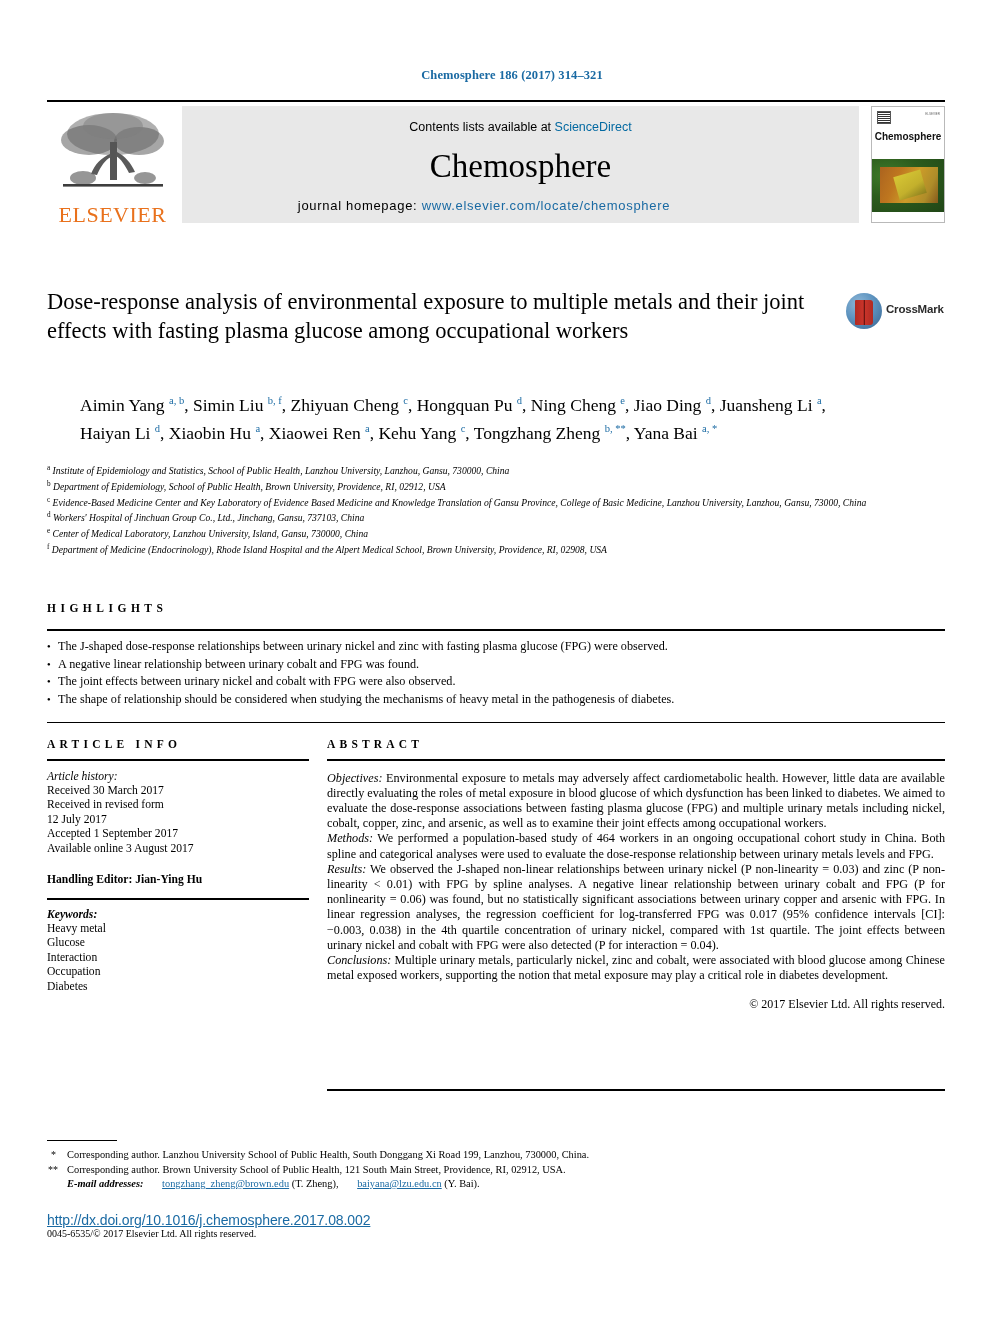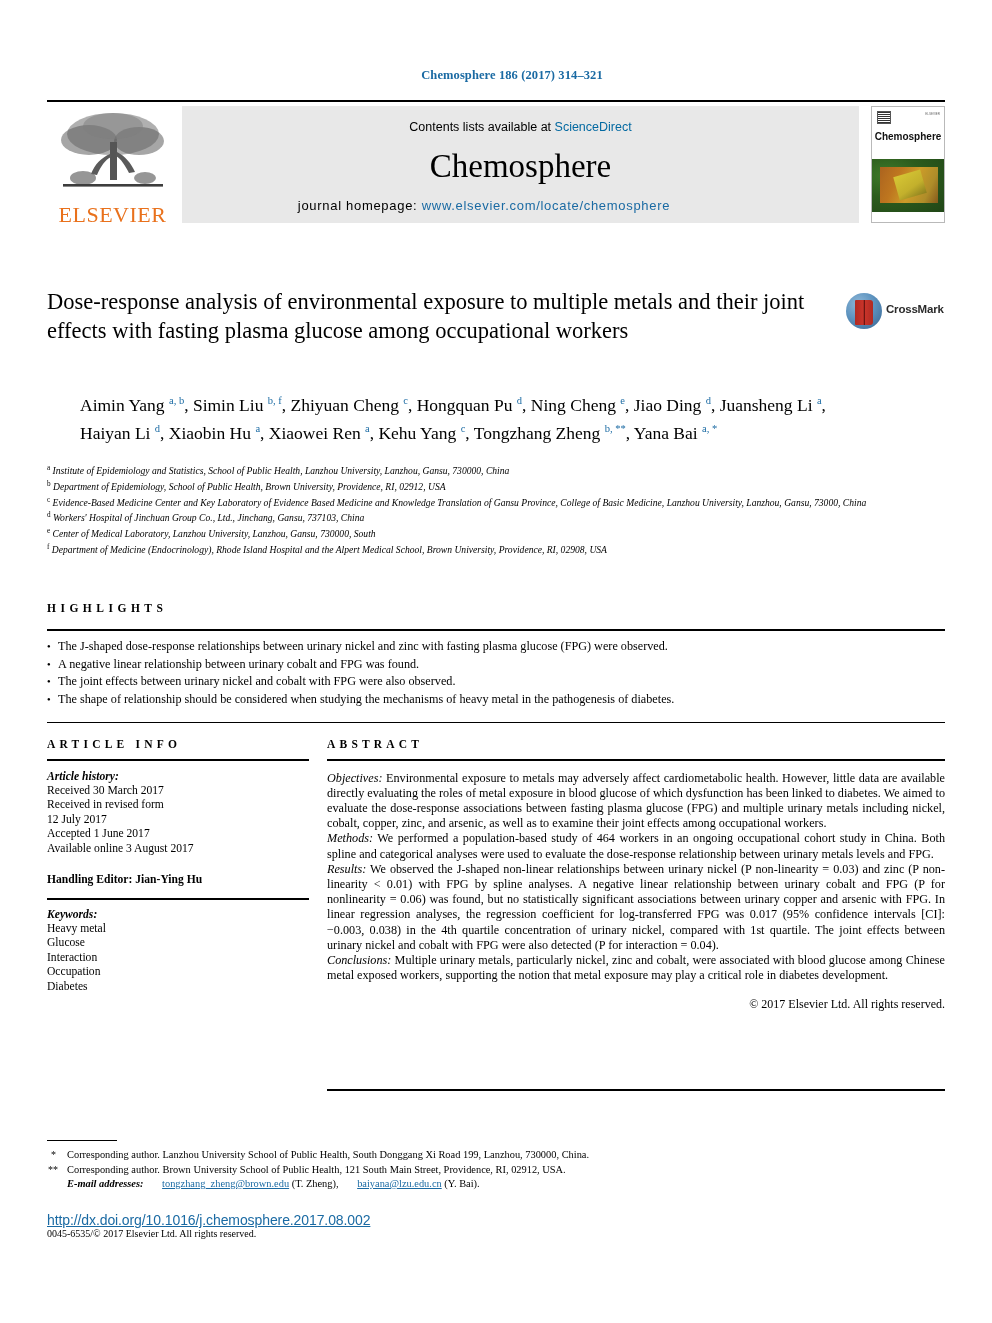--- a/index.html
+++ b/index.html
@@ -214,21 +214,21 @@
 
   .sec-head {
     font-family: "Liberation Serif", serif;
     font-size: 11.5px; font-weight: bold;
     letter-spacing: 4.2px;
     color: #000;
   }
   .sec-rule { margin-top: 9px; width: 100%; height: 1.6px; background: #000; }
 
   .hist { margin-top: 9px; font-size: 11.6px; line-height: 14.4px; }
-  .hist .lab { font-style: italic; font-weight: bold; display: block; }
+  .hist .lab { font-style: italic; font-weight: normal; display: block; }
   .hist span.row { display: block; }
 
   .handling { margin-top: 17px; font-size: 11.6px; font-weight: bold; }
   .kw-rule { margin-top: 12px; width: 100%; height: 1.6px; background: #000; }
   .kw { margin-top: 8px; font-size: 11.6px; line-height: 14.4px; }
   .kw .lab { font-style: italic; font-weight: bold; display: block; }
   .kw span.row { display: block; }
 
   .abs-body {
     margin-top: 10px;
@@ -339,40 +339,40 @@
     <div class="cm-text">CrossMark</div>
   </div>
 
   <div class="authors">Aimin Yang <sup>a, b</sup>, Simin Liu <sup>b, f</sup>, Zhiyuan Cheng <sup>c</sup>, Hongquan Pu <sup>d</sup>, Ning Cheng <sup>e</sup>, Jiao Ding <sup>d</sup>, Juansheng Li <sup>a</sup>, Haiyan Li <sup>d</sup>, Xiaobin Hu <sup>a</sup>, Xiaowei Ren <sup>a</sup>, Kehu Yang <sup>c</sup>, Tongzhang Zheng <sup>b, **</sup>, Yana Bai <sup>a, *</sup></div>
 
   <div class="affils">
       <span class="aff"><span class="mk">a</span><span> Institute of Epidemiology and Statistics, School of Public Health, Lanzhou University, Lanzhou, Gansu, 730000, China</span></span>
       <span class="aff"><span class="mk">b</span><span> Department of Epidemiology, School of Public Health, Brown University, Providence, RI, 02912, USA</span></span>
       <span class="aff"><span class="mk">c</span><span> Evidence-Based Medicine Center and Key Laboratory of Evidence Based Medicine and Knowledge Translation of Gansu Province, College of Basic Medicine, Lanzhou University, Lanzhou, Gansu, 73000, China</span></span>
       <span class="aff"><span class="mk">d</span><span> Workers' Hospital of Jinchuan Group Co., Ltd., Jinchang, Gansu, 737103, China</span></span>
-      <span class="aff"><span class="mk">e</span><span> Center of Medical Laboratory, Lanzhou University, Lanzhou, Gansu, 730000, South</span></span>
+      <span class="aff"><span class="mk">e</span><span> Center of Medical Laboratory, Lanzhou University, Island, Gansu, 730000, China</span></span>
       <span class="aff"><span class="mk">f</span><span> Department of Medicine (Endocrinology), Rhode Island Hospital and the Alpert Medical School, Brown University, Providence, RI, 02908, USA</span></span>
     </div>
 
   <div class="hl-head">HIGHLIGHTS</div>
   <div class="hl-rule"></div>
   <div class="hl-list">
       <span class="hl-item">The J-shaped dose-response relationships between urinary nickel and zinc with fasting plasma glucose (FPG) were observed.</span>
       <span class="hl-item">A negative linear relationship between urinary cobalt and FPG was found.</span>
       <span class="hl-item">The joint effects between urinary nickel and cobalt with FPG were also observed.</span>
       <span class="hl-item">The shape of relationship should be considered when studying the mechanisms of heavy metal in the pathogenesis of diabetes.</span>
     </div>
   <div class="hl-rule-bottom"></div>
 
   <div class="col-left">
     <div class="sec-head">ARTICLE INFO</div>
     <div class="sec-rule"></div>
     <div class="hist">
       <span class="lab">Article history:</span>
-      <span class="rows"><span class="row">Received 30 March 2017</span><span class="row">Received in revised form</span><span class="row">12 July 2017</span><span class="row">Accepted 1 June 2017</span><span class="row">Available online 3 August 2017</span></span>
+      <span class="rows"><span class="row">Received 30 March 2017</span><span class="row">Received in revised form</span><span class="row">12 July 2017</span><span class="row">Accepted 1 September 2017</span><span class="row">Available online 3 August 2017</span></span>
     </div>
     <div class="handling">Handling Editor: Jian-Ying Hu</div>
     <div class="kw-rule"></div>
     <div class="kw">
       <span class="lab">Keywords:</span>
       <span class="rows"><span class="row">Heavy metal</span><span class="row">Glucose</span><span class="row">Interaction</span><span class="row">Occupation</span><span class="row">Diabetes</span></span>
     </div>
   </div>
 
   <div class="col-right">

